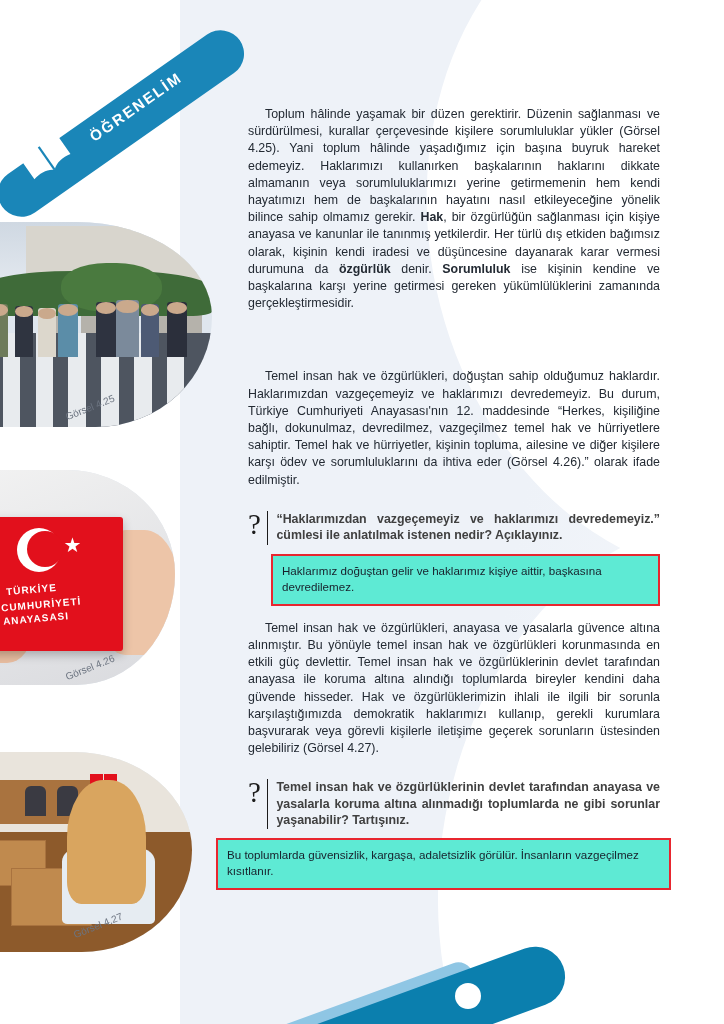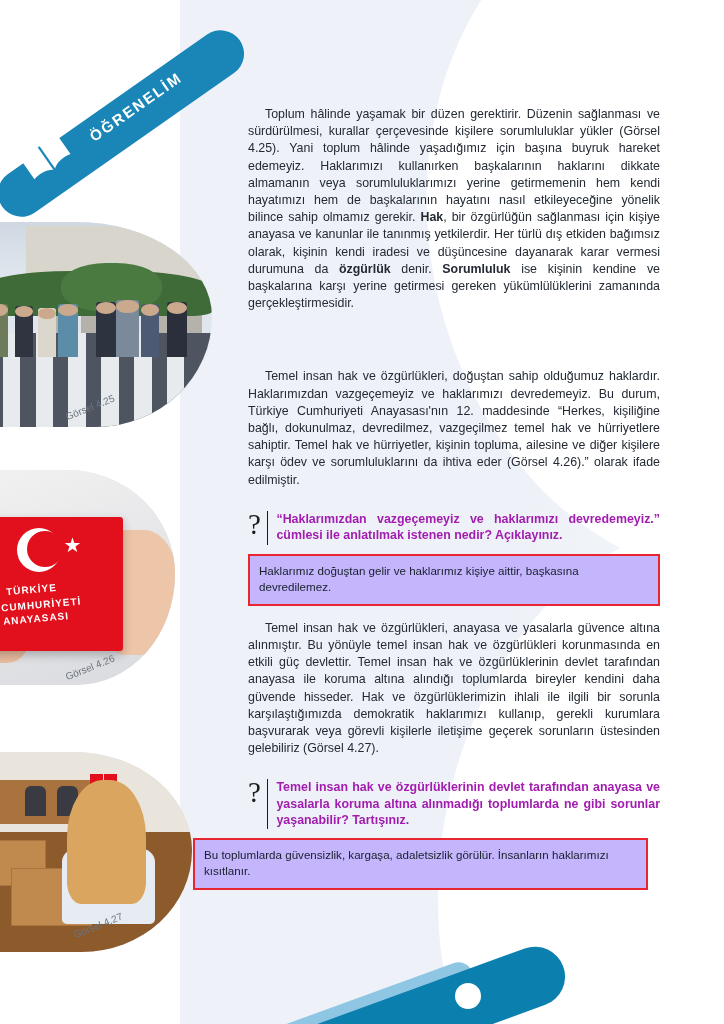--- a/index.html
+++ b/index.html
@@ -220,34 +220,35 @@
     width: 1.6px;
     background: #1b1b1b;
     align-self: stretch;
     margin-right: 8px;
     min-height: 34px;
   }
   .qtext {
     font-size: 12.4px;
     line-height: 16.4px;
     font-weight: bold;
-    color: #a21caf;
+    color: #404040;
     text-align: justify;
     flex: 1;
   }
 
   
   .answer-box {
     border: 2px solid #e8262f;
-    background: #c4b5fd;
+    background: #5eead4;
     padding: 7px 9px 9px 9px;
     font-size: 11.6px;
     line-height: 16px;
     color: #17202b;
     margin-top: 9px;
+    margin-left: 23px;
   }
 
   
   .answer-box-2 {
     position: absolute;
     left: -55px;
     width: 455px;
     box-sizing: border-box;
   }
 
@@ -418,21 +419,21 @@
     <p class="body-par">Temel insan hak ve özgürlükleri, anayasa ve yasalarla güvence altına alınmıştır. Bu yönüyle temel insan hak ve özgürlükleri korunmasında en etkili güç devlettir. Temel insan hak ve özgürlüklerinin devlet tarafından anayasa ile koruma altına alındığı toplumlarda bireyler kendini daha güvende hisseder. Hak ve özgürlüklerimizin ihlali ile ilgili bir sorunla karşılaştığımızda demokratik haklarımızı kullanıp, gerekli kurumlara başvurarak veya görevli kişilerle iletişime geçerek sorunların üstesinden gelebiliriz (Görsel 4.27).</p>
 
     <div class="par-gap-2"></div>
 
     <div class="qblock">
       <div class="qmark">?</div>
       <div class="qrule"></div>
       <div class="qtext">Temel insan hak ve özgürlüklerinin devlet tarafından anayasa ve yasalarla koruma altına alınmadığı toplumlarda ne gibi sorunlar yaşanabilir? Tartışınız.</div>
     </div>
     <div style="position:relative; height:56px;">
-      <div class="answer-box answer-box-2">Bu toplumlarda güvensizlik, kargaşa, adaletsizlik görülür. İnsanların haklarımızı kısıtlanır.</div>
+      <div class="answer-box answer-box-2">Bu toplumlarda güvensizlik, kargaşa, adaletsizlik görülür. İnsanların vazgeçilmez kısıtlanır.</div>
     </div>
 
   </div>
 
   <div class="deco-blue-light"></div>
   <div class="deco-blue-mid"></div>
   <div class="deco-blue-dark"></div>
   <div class="deco-notch"></div>
 
 </div>

